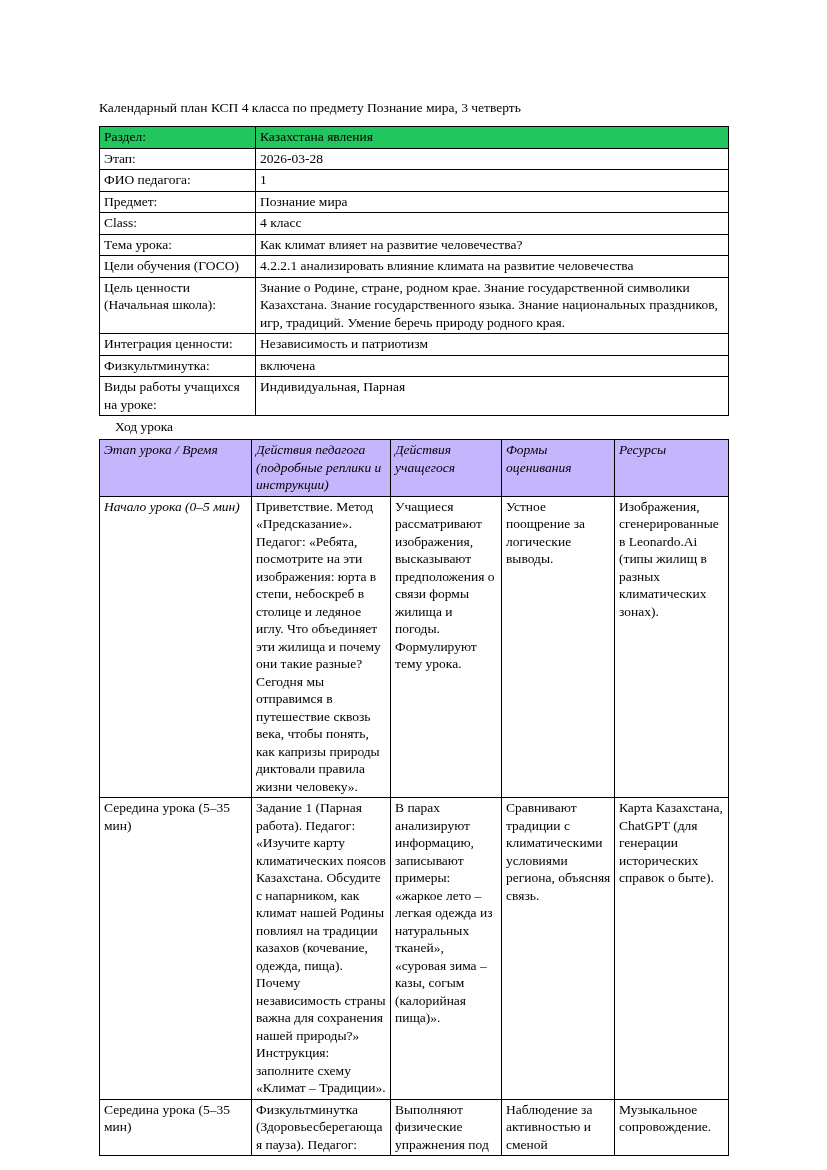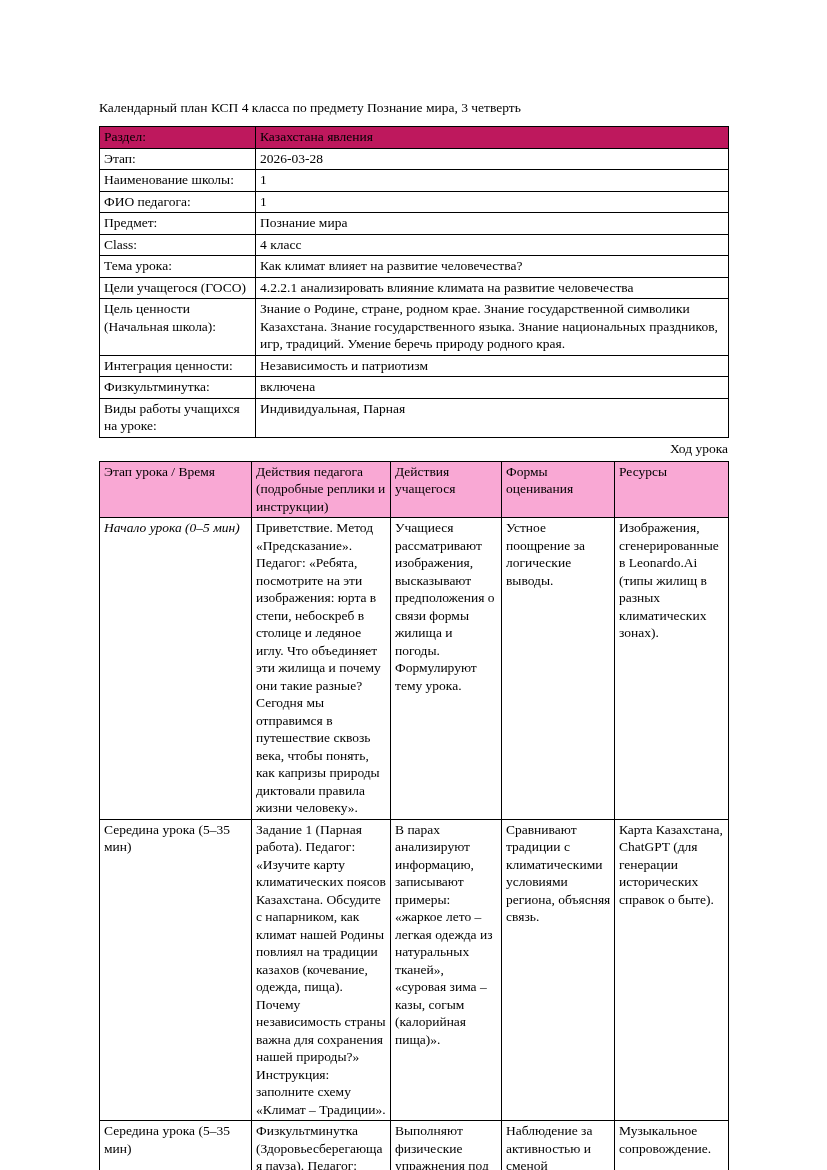--- a/index.html
+++ b/index.html
@@ -42,37 +42,36 @@
     text-align: left;
     font-weight: normal;
     overflow: visible;
     word-wrap: break-word;
     overflow-wrap: break-word;
   }
   
   .info-table { margin-bottom: 0; }
   .info-table col.c-label { width: 156px; }
   .info-table col.c-value { width: 473px; }
-  .info-table tr.shaded td { background: #be185d; }
+  .info-table tr.shaded td { background: #22c55e; }
   .info-table td { height: 17px; }
 
   .section-label {
     font-size: 13.5px;
     line-height: 18px;
-    margin: 2px 0 3px 8px;
-    text-align: right;
+    margin: 2px 0 3px 16px;
   }
 
   
   .flow-table col.c1 { width: 152px; }
   .flow-table col.c2 { width: 139px; }
   .flow-table col.c3 { width: 111px; }
   .flow-table col.c4 { width: 113px; }
   .flow-table col.c5 { width: 114px; }
-  .flow-table thead td { background: #f9a8d4; }
+  .flow-table thead td { background: #c4b5fd; font-style: italic; }
   .flow-table .cell-text { white-space: pre-line; }
   .flow-table .tall-1 { height: 258px; font-style: italic; }
   .flow-table .tall-2 { height: 268px; }
   .flow-table .tall-3 { height: 52px; }
 </style>
 </head>
 <body>
 
 <div class="page">
 
@@ -86,41 +85,37 @@
     <tbody>
       <tr class="shaded">
         <td class="cell-text">Раздел:</td>
         <td class="cell-text">Казахстана явления</td>
       </tr>
       <tr>
         <td class="cell-text">Этап:</td>
         <td class="cell-text">2026-03-28</td>
       </tr>
       <tr>
-        <td class="cell-text">Наименование школы:</td>
-        <td class="cell-text">1</td>
-      </tr>
-      <tr>
         <td class="cell-text">ФИО педагога:</td>
         <td class="cell-text">1</td>
       </tr>
       <tr>
         <td class="cell-text">Предмет:</td>
         <td class="cell-text">Познание мира</td>
       </tr>
       <tr>
         <td class="cell-text">Class:</td>
         <td class="cell-text">4 класс</td>
       </tr>
       <tr>
         <td class="cell-text">Тема урока:</td>
         <td class="cell-text">Как климат влияет на развитие человечества?</td>
       </tr>
       <tr>
-        <td class="cell-text">Цели учащегося (ГОСО)</td>
+        <td class="cell-text">Цели обучения (ГОСО)</td>
         <td class="cell-text">4.2.2.1 анализировать влияние климата на развитие человечества</td>
       </tr>
       <tr>
         <td class="cell-text" style="white-space:pre-line">Цель ценности
 (Начальная школа):</td>
         <td class="cell-text">Знание о Родине, стране, родном крае. Знание государственной символики Казахстана. Знание государственного языка. Знание национальных праздников, игр, традиций. Умение беречь природу родного края.</td>
       </tr>
       <tr>
         <td class="cell-text">Интеграция ценности:</td>
         <td class="cell-text">Независимость и патриотизм</td>

